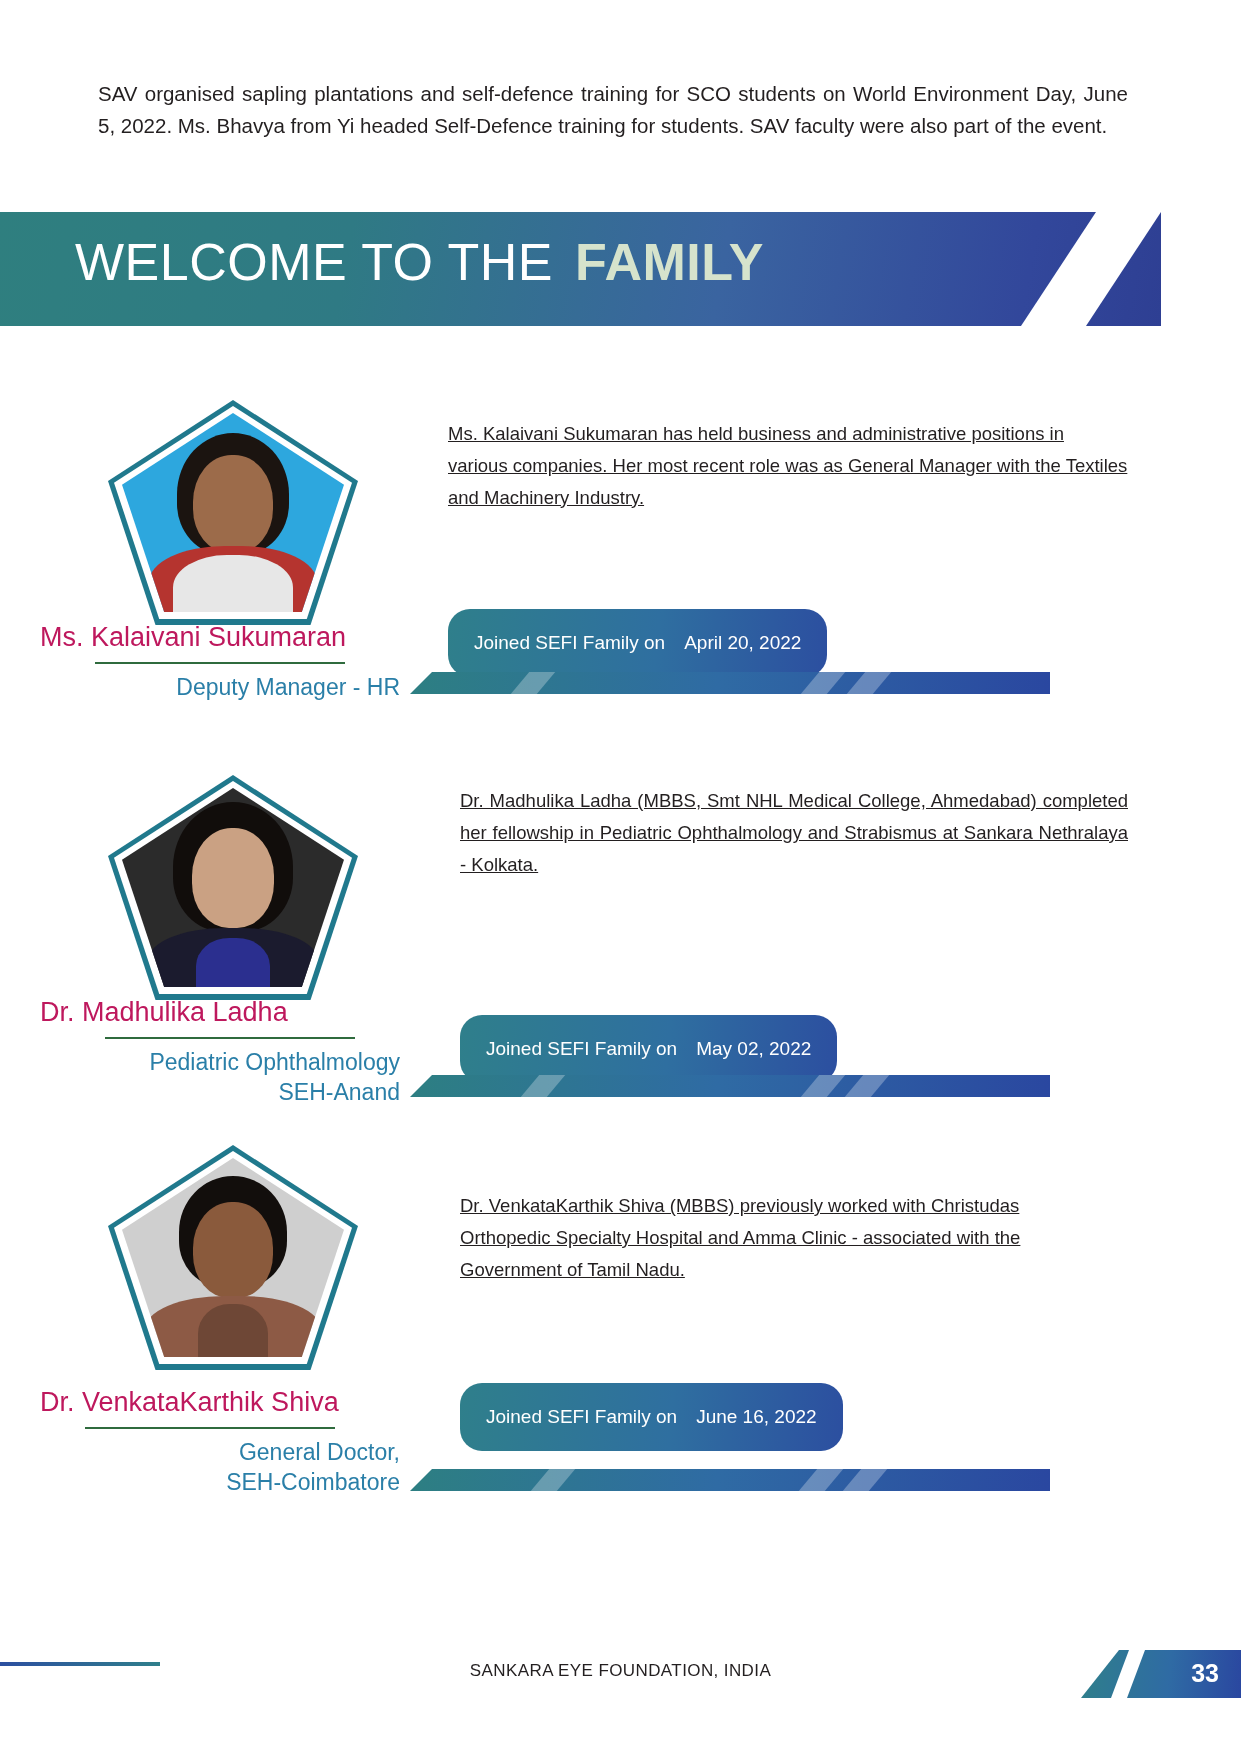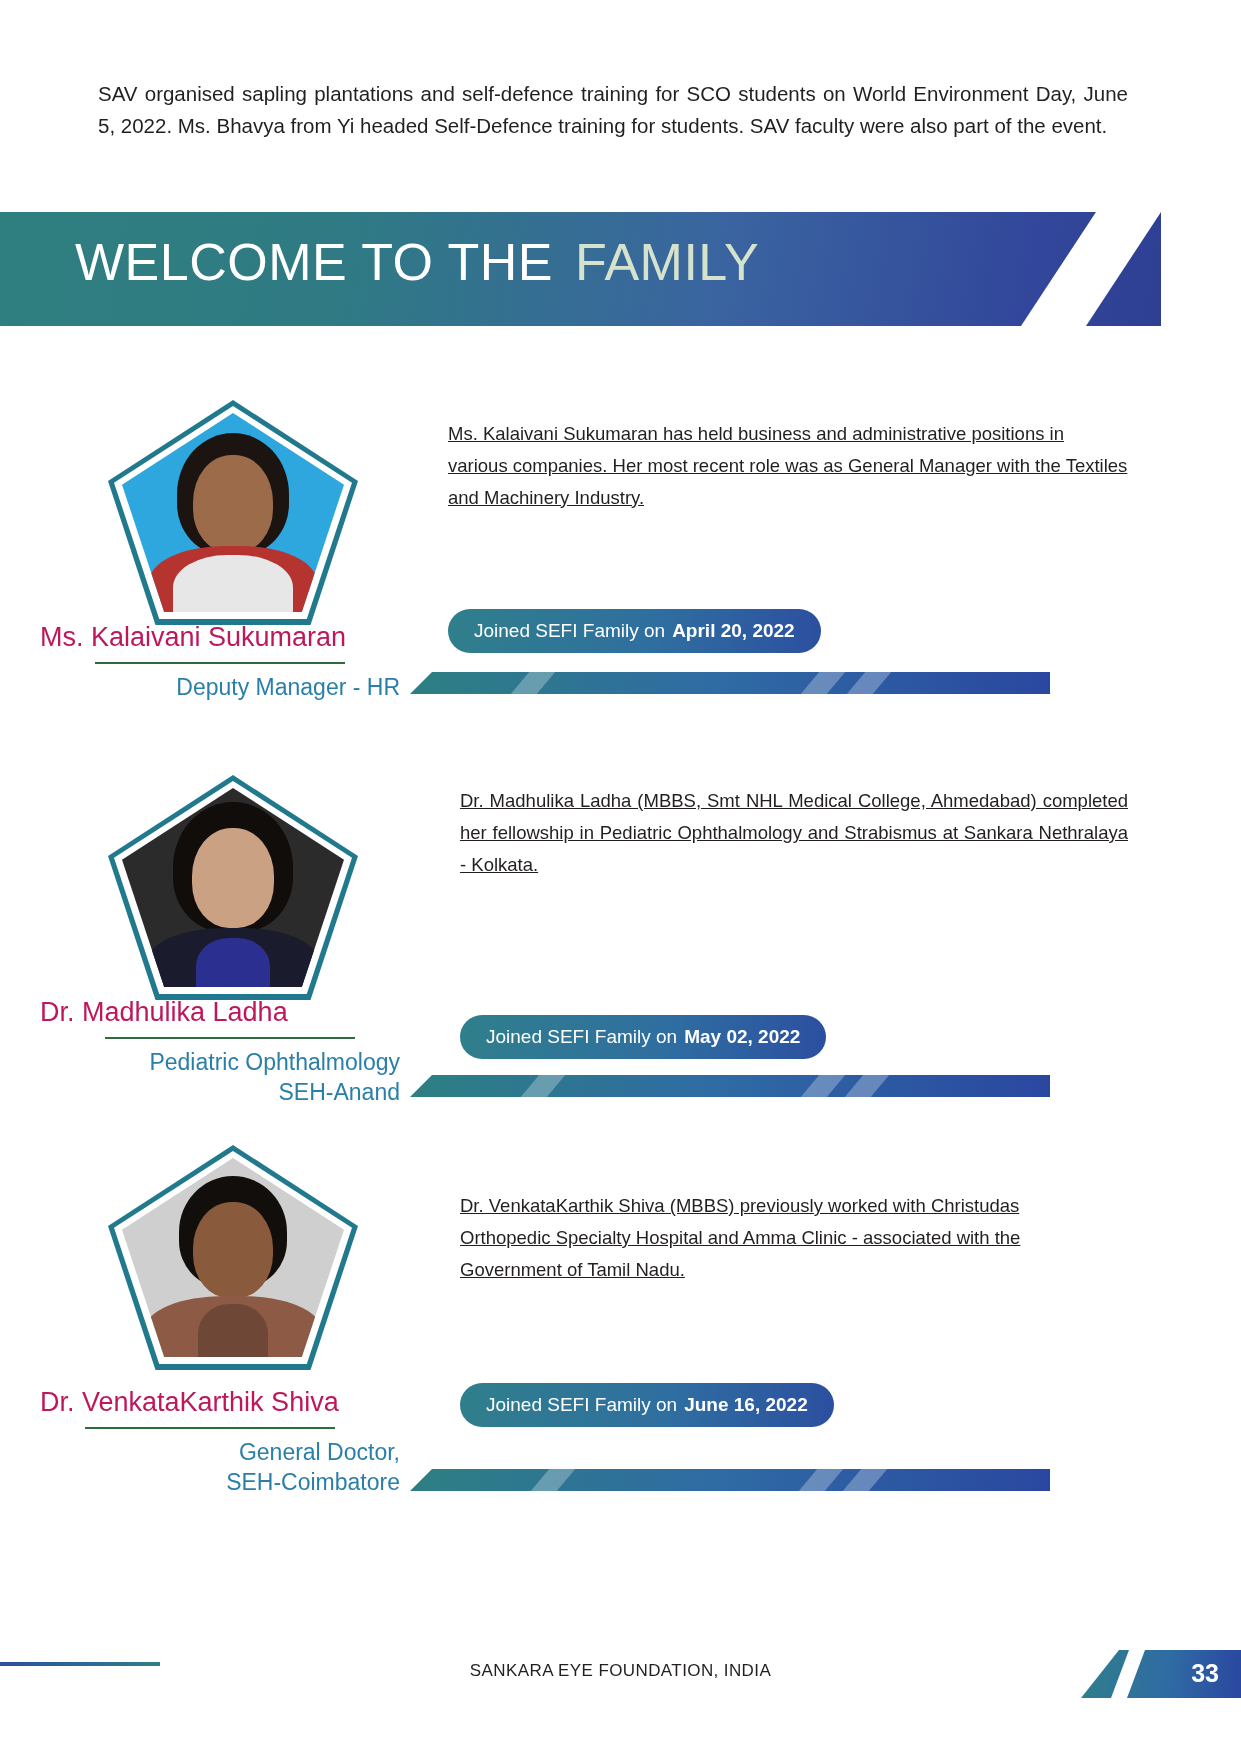--- a/index.html
+++ b/index.html
@@ -56,21 +56,21 @@
     left: 75px;
     top: 20px;
     font-size: 52px;
     letter-spacing: 0.5px;
     color: #ffffff;
     font-weight: 400;
     white-space: nowrap;
   }
   .banner-title .accent {
     color: #d6e3cc;
-    font-weight: 400;
+    font-weight: 700;
     margin-left: 22px;
     margin-top: 40px;
   }
 
   
   .member {
     position: absolute;
     left: 0;
     width: 1241px;
   }
@@ -167,33 +167,33 @@
     font-size: 18.5px;
     line-height: 1.72;
     color: #231f20;
     text-decoration: underline;
   }
   .bio-justify { text-align: justify; text-justify: inter-word; }
 
   
   .pill {
     position: absolute;
-    height: 44px;
+    height: 36px;
     border-radius: 22px;
     background: linear-gradient(95deg, #2f7f8b 0%, #2f6fa0 55%, #2c4fa0 100%);
     color: #ffffff;
     display: flex;
     align-items: center;
-    padding: 0 26px;
+    padding: 16px 26px;
     font-size: 19px;
     white-space: nowrap;
   }
   .pill .date {
-    font-weight: 700;
-    margin-left: 7px;
+    font-weight: 400;
+    margin-left: 19px;
   }
 
   
   .ribbon {
     position: absolute;
     height: 22px;
     width: 640px;
     overflow: hidden;
   }
   .ribbon-base {

